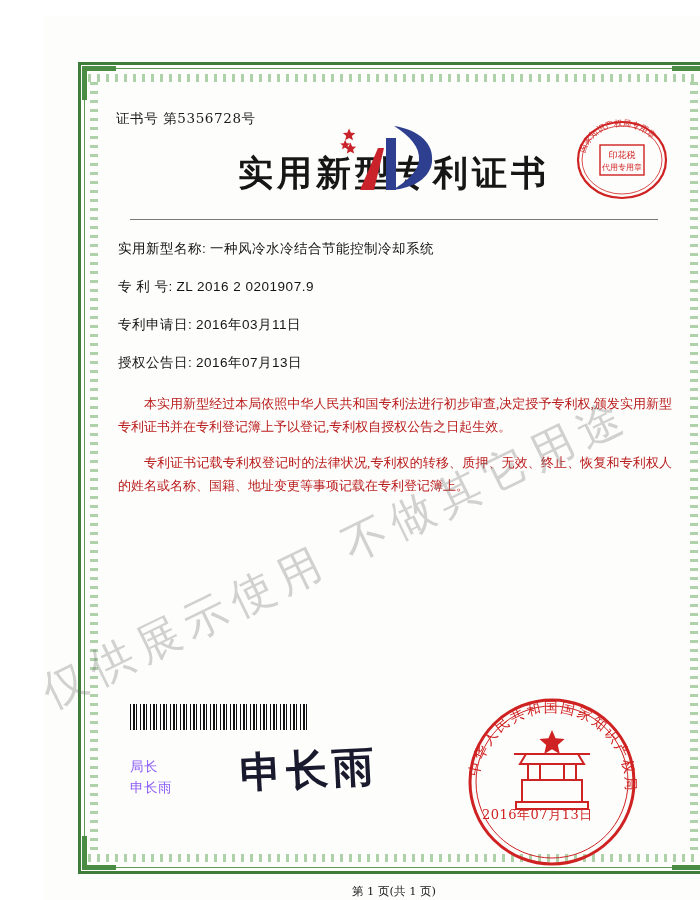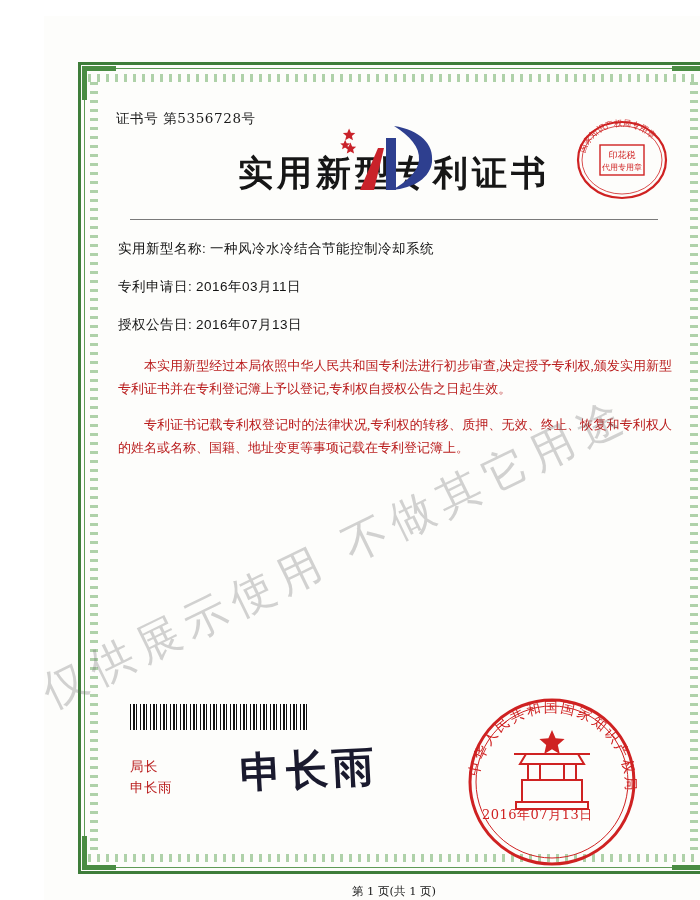--- a/index.html
+++ b/index.html
@@ -162,21 +162,21 @@
       #111 3px, #111 5px, #fff 5px, #fff 6px,
       #111 6px, #111 7px, #fff 7px, #fff 10px);
   }
 
   
   .sig-block {
     position: absolute;
     left: 18px; top: 662px;
     font-family: "DejaVu Serif", "Liberation Serif", serif;
     font-size: 13.5px;
-    color: #b91c1c;
+    color: #8b5cf6;
     line-height: 1.55;
     letter-spacing: .5px;
   }
   .sig-script {
     position: absolute;
     left: 128px; top: 648px;
     font-family: "DejaVu Serif", "Liberation Serif", serif;
     font-size: 42px;
     color: #1a1a2e;
     letter-spacing: 4px;
@@ -275,20 +275,24 @@
       </svg>
     </div>
 
     <div class="doc-title">实用新型专利证书</div>
     <div class="title-rule"></div>
 
     <div class="fields">
       <div class="frow">
         <span class="flabel">实用新型名称:</span>
         <span class="fvalue">一种风冷水冷结合节能控制冷却系统</span>
+      </div>
+      <div class="frow">
+        <span class="flabel">专 利 号:</span>
+        <span class="fvalue">ZL 2016 2 0201907.9</span>
       </div>
       <div class="frow">
         <span class="flabel">专利申请日:</span>
         <span class="fvalue">2016年03月11日</span>
       </div>
       <div class="frow">
         <span class="flabel">授权公告日:</span>
         <span class="fvalue">2016年07月13日</span>
       </div>
     </div>

